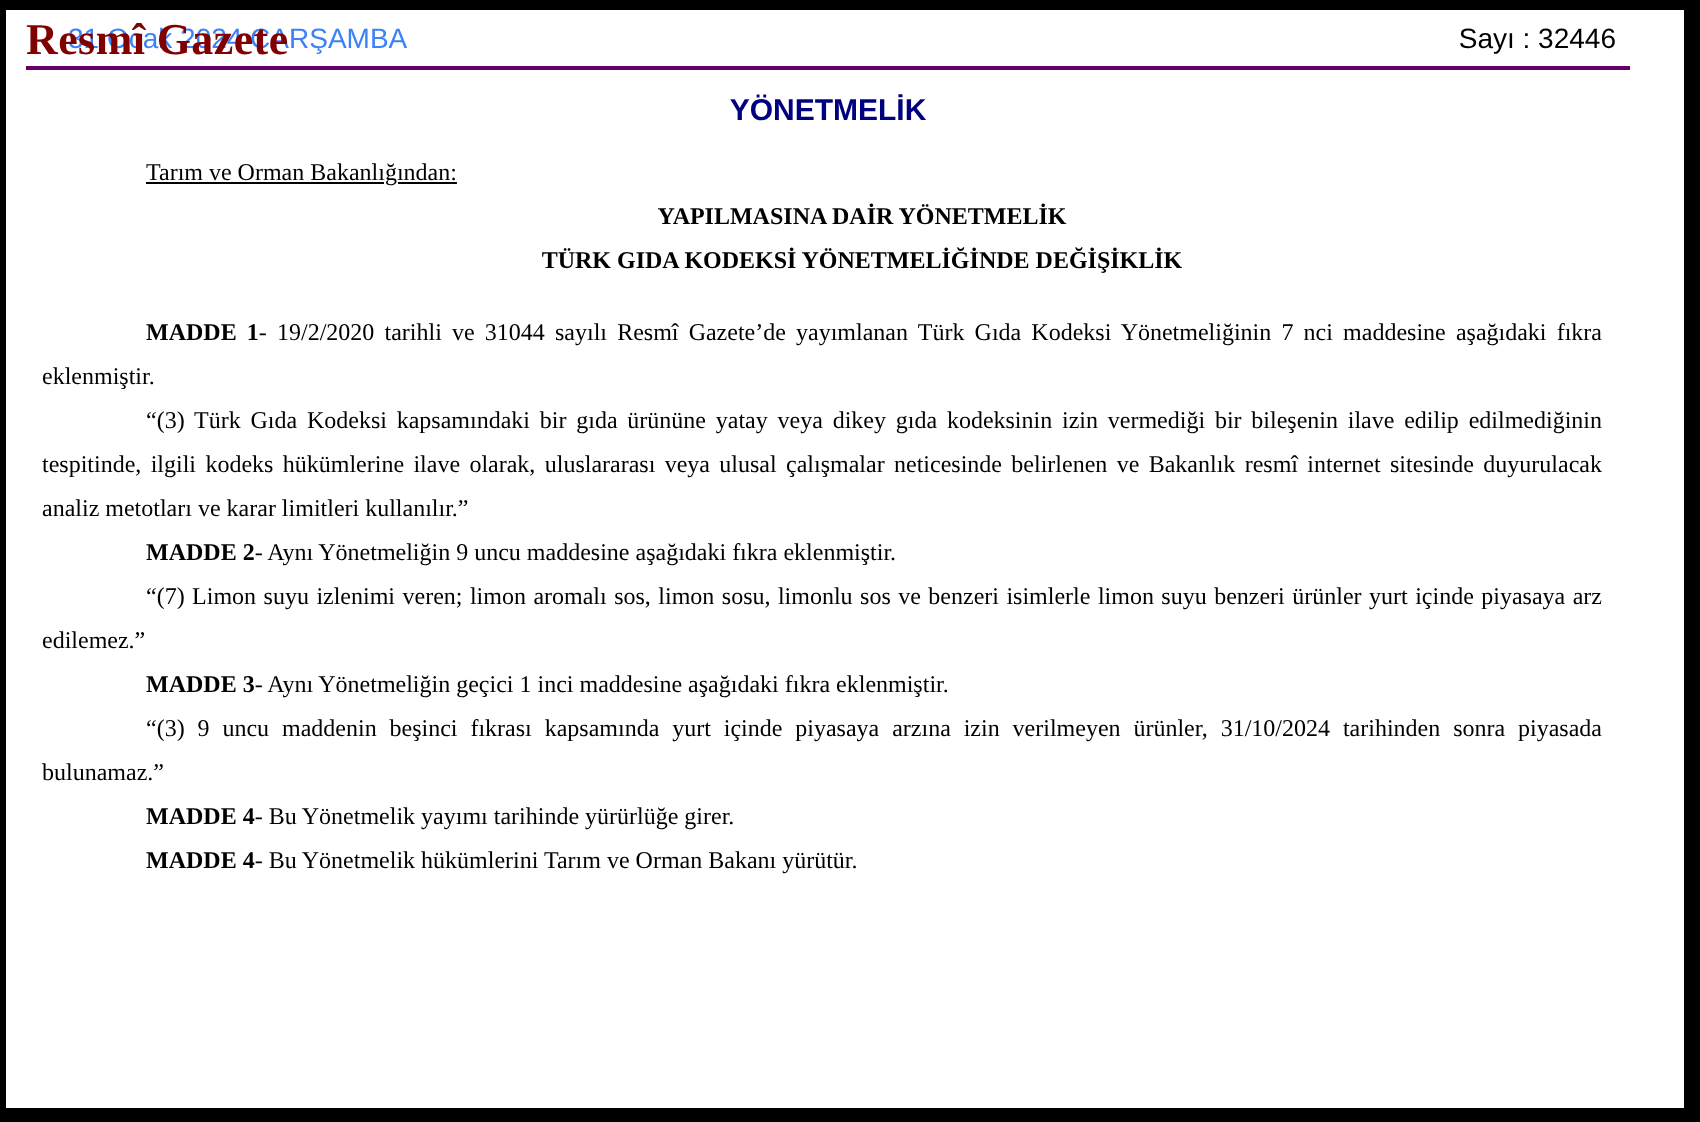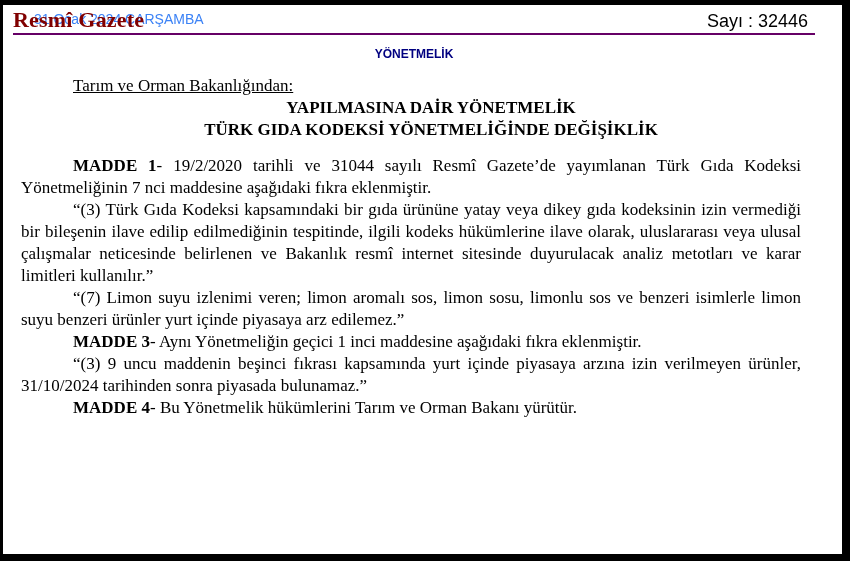--- a/index.html
+++ b/index.html
@@ -18,29 +18,29 @@
     position: absolute; left: 21px; top: 6px;
     font-family: "Liberation Sans", sans-serif; font-size: 14px; color: #3b82f6;
   }
   .brand {
     position: absolute; left: 0; right: 0; top: 2px; text-align: left;
     font-family: "Liberation Serif", serif; font-size: 22px; font-weight: bold; color: #800000;
     letter-spacing: 0.2px;
   }
   .issue {
     position: absolute; right: 7px; top: 6px;
-    font-family: "Liberation Sans", sans-serif; font-size: 18px; color: #000;
+    font-family: "Liberation Sans", sans-serif; font-size: 14px; color: #000;
   }
   .section {
     position: absolute; left: 10px; width: 802px; top: 42px; text-align: center;
-    font-family: "Liberation Sans", sans-serif; font-size: 12px; font-weight: bold; color: #000080;
+    font-family: "Liberation Sans", sans-serif; font-size: 15px; font-weight: bold; color: #000080;
   }
   .doc {
     position: absolute; left: 21px; top: 75px; width: 780px;
-    font-family: "Liberation Serif", serif; font-size: 17px; color: #000; line-height: 22px;
+    font-family: "Liberation Serif", serif; font-size: 12px; color: #000; line-height: 22px;
   }
   .ministry { margin-left: 52px; text-decoration: underline; }
   .title {
     text-align: center; font-weight: bold; line-height: 22px; margin-left: 40px;
   }
   .title div { text-align: center; }
   .spacer { height: 14px; }
   .p { text-align: justify; text-indent: 52px; margin: 0; }
   .b { font-weight: bold; }
 </style>
@@ -61,20 +61,22 @@
   <div class="ministry">Tarım ve Orman Bakanlığından:</div>
   <div class="title">
     <div>YAPILMASINA DAİR YÖNETMELİK</div>
     <div>TÜRK GIDA KODEKSİ YÖNETMELİĞİNDE DEĞİŞİKLİK</div>
   </div>
   <div class="spacer"></div>
 
   <p class="p"><span class="b">MADDE 1</span><span>- 19/2/2020 tarihli ve 31044 sayılı Resmî Gazete’de yayımlanan Türk Gıda Kodeksi Yönetmeliğinin 7 nci maddesine aşağıdaki fıkra eklenmiştir.</span></p>
   <p class="p">“(3) Türk Gıda Kodeksi kapsamındaki bir gıda ürününe yatay veya dikey gıda kodeksinin izin vermediği bir bileşenin ilave edilip edilmediğinin tespitinde, ilgili kodeks hükümlerine ilave olarak, uluslararası veya ulusal çalışmalar neticesinde belirlenen ve Bakanlık resmî internet sitesinde duyurulacak analiz metotları ve karar limitleri kullanılır.”</p>
 
+  <p class="p"><span class="b">MADDE 2</span><span>- Aynı Yönetmeliğin 9 uncu maddesine aşağıdaki fıkra eklenmiştir.</span></p>
   <p class="p"> “(7) Limon suyu izlenimi veren; limon aromalı sos, limon sosu, limonlu sos ve benzeri isimlerle limon suyu benzeri ürünler yurt içinde piyasaya arz edilemez.”</p>
 
   <p class="p"><span class="b">MADDE 3</span><span>- Aynı Yönetmeliğin geçici 1 inci maddesine aşağıdaki fıkra eklenmiştir.</span></p>
   <p class="p">“(3) 9 uncu maddenin beşinci fıkrası kapsamında yurt içinde piyasaya arzına izin verilmeyen ürünler, 31/10/2024 tarihinden sonra piyasada bulunamaz.”</p>
 
+  <p class="p"><span class="b">MADDE 4</span><span>- Bu Yönetmelik yayımı tarihinde yürürlüğe girer.</span></p>
 
   <p class="p"><span class="b">MADDE 4</span><span>- Bu Yönetmelik hükümlerini Tarım ve Orman Bakanı yürütür.</span></p>
 </div>
 
 </body></html>

